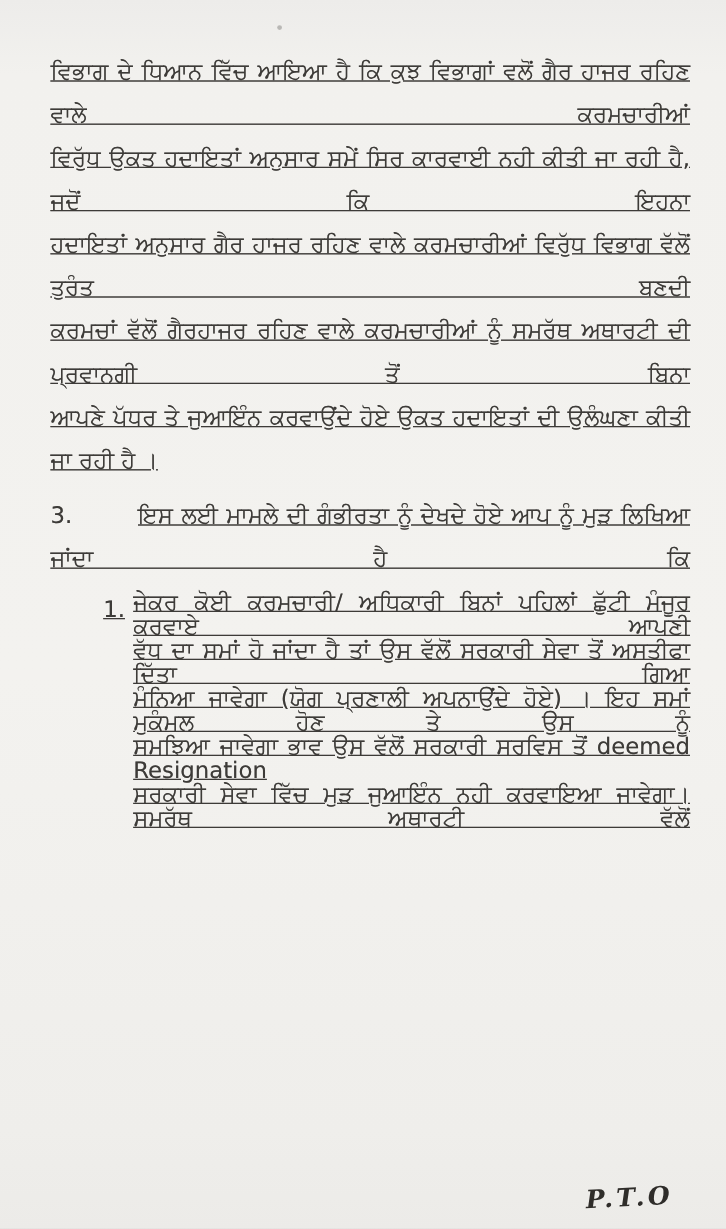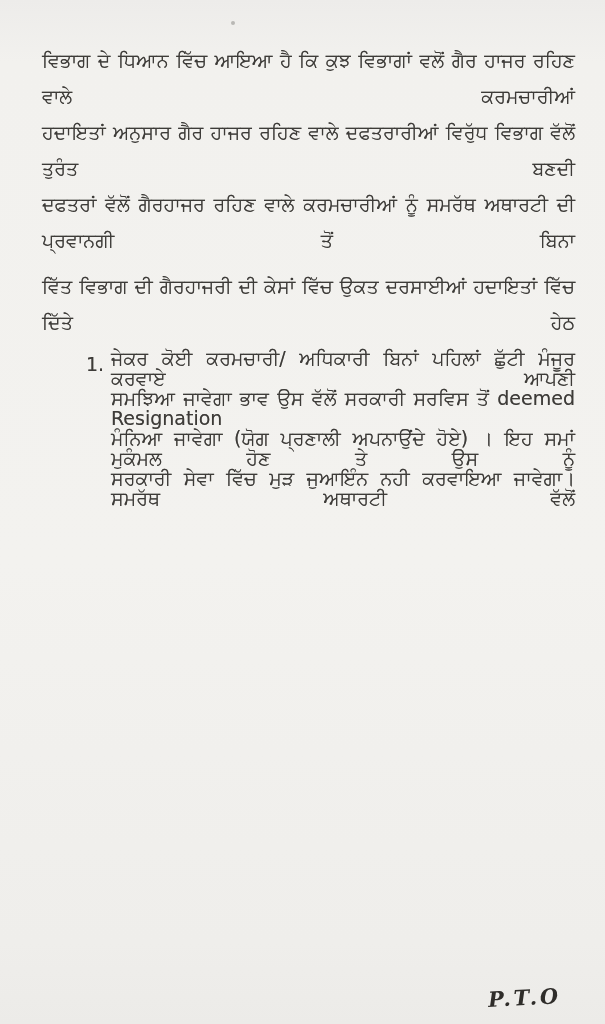--- a/index.html
+++ b/index.html
@@ -8,20 +8,21 @@
     width:605px;height:1024px;
     margin:0 auto;
     box-sizing:border-box;
     padding:42px 30px 0 42px;
     background:linear-gradient(180deg,#edecea 0%,#f2f1ee 6%,#f3f2ef 55%,#efeeeb 92%,#ecebe8 100%);
     font-family:"DejaVu Sans",sans-serif;
     font-size:19px;
     color:#3d3b38;
     overflow:hidden;
     text-shadow:0 0 0.5px rgba(61,59,56,0.55);
+    text-decoration:underline;
   }
   .speck{
     position:absolute;left:231px;top:21px;width:4px;height:4px;
     background:#b9b8b5;border-radius:50%;
   }
   .line{
     line-height:36px;
     text-align:justify;
     text-align-last:justify;
     white-space:normal;
@@ -62,34 +63,37 @@
   }
 </style>
 </head>
 <body>
 
 <div class="page">
   <div class="speck"></div>
 
   <section class="intro" id="intro-paragraph">
       <div class="line">ਵਿਭਾਗ ਦੇ ਧਿਆਨ ਵਿੱਚ ਆਇਆ ਹੈ ਕਿ ਕੁਝ ਵਿਭਾਗਾਂ ਵਲੋਂ ਗੈਰ ਹਾਜਰ ਰਹਿਣ ਵਾਲੇ ਕਰਮਚਾਰੀਆਂ</div>
-      <div class="line">ਹਦਾਇਤਾਂ ਅਨੁਸਾਰ ਗੈਰ ਹਾਜਰ ਰਹਿਣ ਵਾਲੇ ਦਫਤਰਾਰੀਆਂ ਵਿਰੁੱਧ ਵਿਭਾਗ ਵੱਲੋਂ ਤੁਰੰਤ ਬਣਦੀ</div>
-      <div class="line">ਦਫਤਰਾਂ ਵੱਲੋਂ ਗੈਰਹਾਜਰ ਰਹਿਣ ਵਾਲੇ ਕਰਮਚਾਰੀਆਂ ਨੂੰ ਸਮਰੱਥ ਅਥਾਰਟੀ ਦੀ ਪ੍ਰਵਾਨਗੀ ਤੋਂ ਬਿਨਾ</div>
+      <div class="line">ਵਿਰੁੱਧ ਉਕਤ ਹਦਾਇਤਾਂ ਅਨੁਸਾਰ ਸਮੇਂ ਸਿਰ ਕਾਰਵਾਈ ਨਹੀ ਕੀਤੀ ਜਾ ਰਹੀ ਹੈ, ਜਦੋਂ ਕਿ ਇਹਨਾ</div>
+      <div class="line">ਹਦਾਇਤਾਂ ਅਨੁਸਾਰ ਗੈਰ ਹਾਜਰ ਰਹਿਣ ਵਾਲੇ ਕਰਮਚਾਰੀਆਂ ਵਿਰੁੱਧ ਵਿਭਾਗ ਵੱਲੋਂ ਤੁਰੰਤ ਬਣਦੀ</div>
+      <div class="line">ਕਰਮਚਾਂ ਵੱਲੋਂ ਗੈਰਹਾਜਰ ਰਹਿਣ ਵਾਲੇ ਕਰਮਚਾਰੀਆਂ ਨੂੰ ਸਮਰੱਥ ਅਥਾਰਟੀ ਦੀ ਪ੍ਰਵਾਨਗੀ ਤੋਂ ਬਿਨਾ</div>
+      <div class="line last-left">ਆਪਣੇ ਪੱਧਰ ਤੇ ਜੁਆਇੰਨ ਕਰਵਾਉਂਦੇ ਹੋਏ ਉਕਤ ਹਦਾਇਤਾਂ ਦੀ ਉਲੰਘਣਾ ਕੀਤੀ ਜਾ ਰਹੀ ਹੈ ।</div>
     </section>
 
   <section class="para3" id="paragraph-3">
-      <div class="line">ਵਿੱਤ ਵਿਭਾਗ ਦੀ ਗੈਰਹਾਜਰੀ ਦੀ ਕੇਸਾਂ ਵਿੱਚ ਉਕਤ ਦਰਸਾਈਆਂ ਹਦਾਇਤਾਂ ਵਿੱਚ ਦਿੱਤੇ ਹੇਠ</div>
+      <div class="line"><span class="para-num">3.</span>ਇਸ ਲਈ ਮਾਮਲੇ ਦੀ ਗੰਭੀਰਤਾ ਨੂੰ ਦੇਖਦੇ ਹੋਏ ਆਪ ਨੂੰ ਮੁੜ ਲਿਖਿਆ ਜਾਂਦਾ ਹੈ ਕਿ</div>
     </section>
 
   <ol class="instructions" id="instruction-list">
       <li class="instruction">
         <span class="num">1.</span>
         <div class="item-lines">
           <div class="line">ਜੇਕਰ ਕੋਈ ਕਰਮਚਾਰੀ/ ਅਧਿਕਾਰੀ ਬਿਨਾਂ ਪਹਿਲਾਂ ਛੁੱਟੀ ਮੰਜੂਰ ਕਰਵਾਏ ਆਪਣੀ</div>
+          <div class="line">ਵੱਧ ਦਾ ਸਮਾਂ ਹੋ ਜਾਂਦਾ ਹੈ ਤਾਂ ਉਸ ਵੱਲੋਂ ਸਰਕਾਰੀ ਸੇਵਾ ਤੋਂ ਅਸਤੀਫਾ ਦਿੱਤਾ ਗਿਆ</div>
+          <div class="line">ਮੰਨਿਆ ਜਾਵੇਗਾ (ਯੋਗ ਪ੍ਰਣਾਲੀ ਅਪਨਾਉਂਦੇ ਹੋਏ) । ਇਹ ਸਮਾਂ ਮੁਕੰਮਲ ਹੋਣ ਤੇ ਉਸ ਨੂੰ</div>
           <div class="line">ਸਮਝਿਆ ਜਾਵੇਗਾ ਭਾਵ ਉਸ ਵੱਲੋਂ ਸਰਕਾਰੀ ਸਰਵਿਸ ਤੋਂ deemed Resignation</div>
-          <div class="line">ਮੰਨਿਆ ਜਾਵੇਗਾ (ਯੋਗ ਪ੍ਰਣਾਲੀ ਅਪਨਾਉਂਦੇ ਹੋਏ) । ਇਹ ਸਮਾਂ ਮੁਕੰਮਲ ਹੋਣ ਤੇ ਉਸ ਨੂੰ</div>
           <div class="line">ਸਰਕਾਰੀ ਸੇਵਾ ਵਿੱਚ ਮੁੜ ਜੁਆਇੰਨ ਨਹੀ ਕਰਵਾਇਆ ਜਾਵੇਗਾ। ਸਮਰੱਥ ਅਥਾਰਟੀ ਵੱਲੋਂ</div>
         </div>
       </li>
     </ol>
 
   <div class="pto">P.T.O</div>
 </div>
 
 </body></html>

